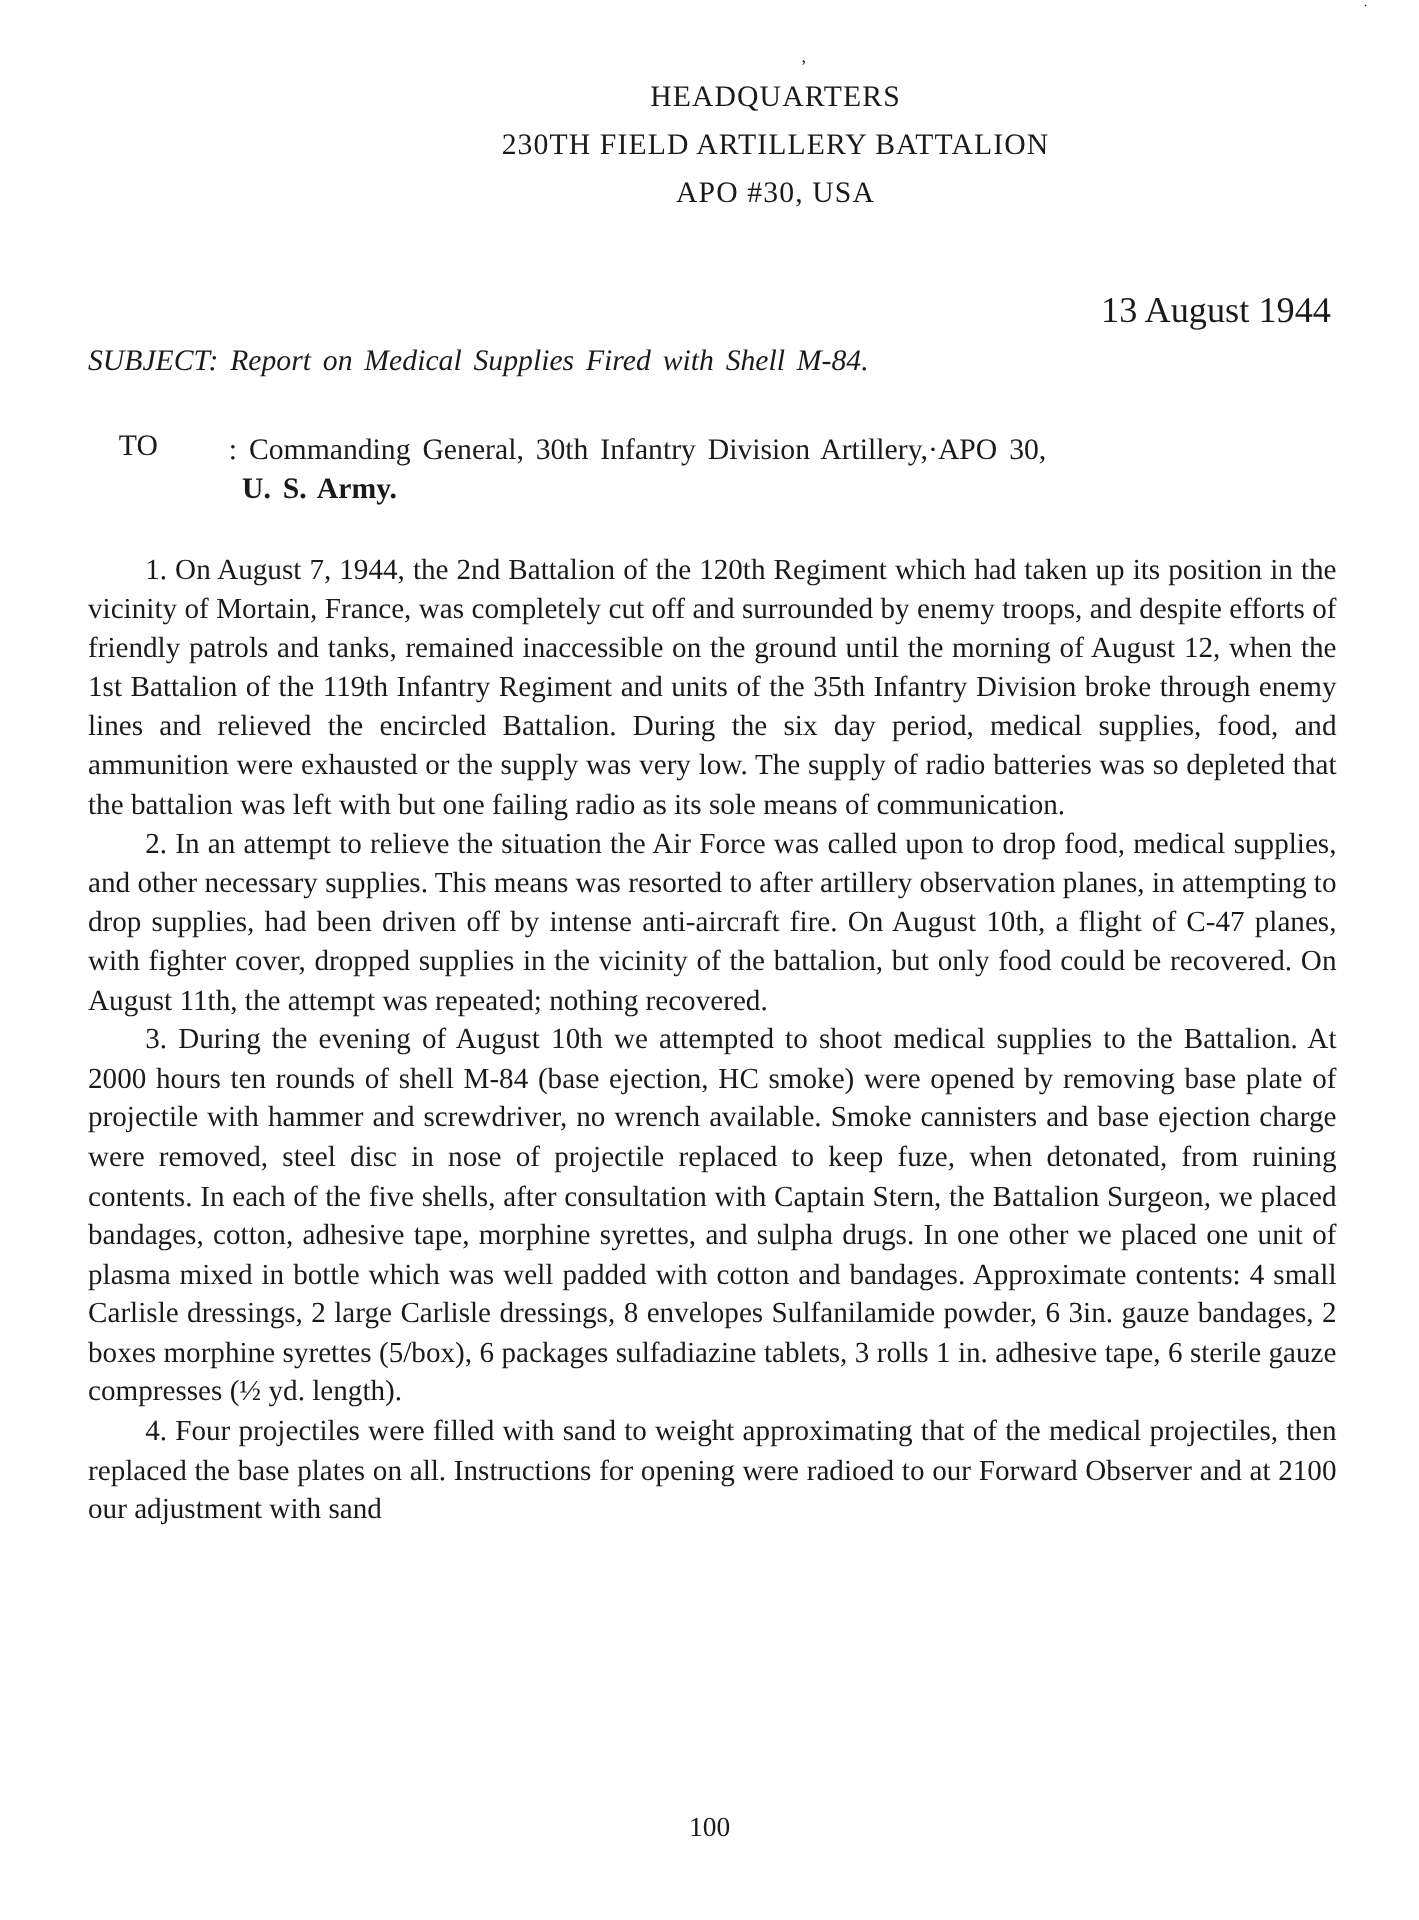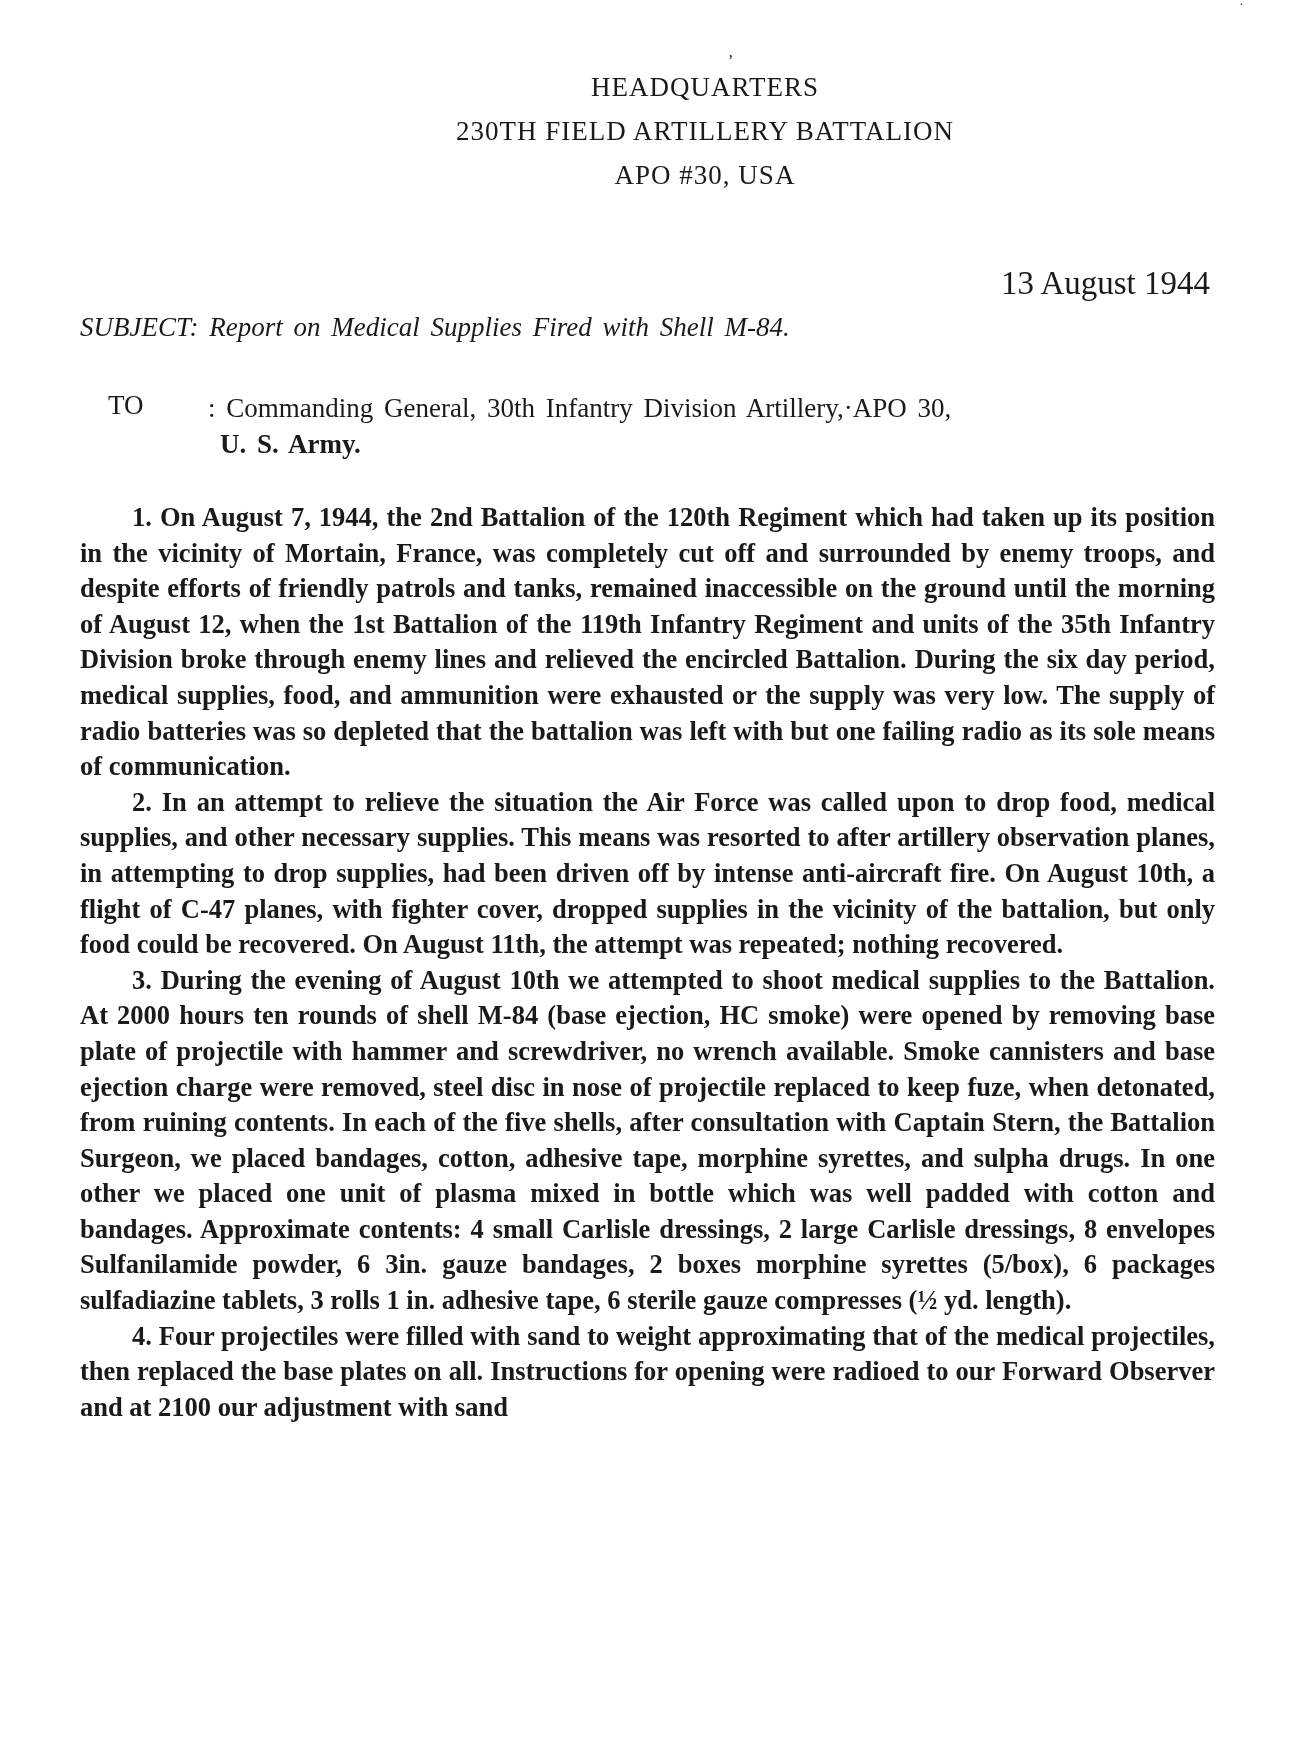--- a/index.html
+++ b/index.html
@@ -10,21 +10,21 @@
            font-size:27px; letter-spacing:1px; }
     .hdr1 { top:72px; left:60px; }
     .hdr2 { top:116px; left:60px; }
     .hdr3 { top:160px; left:60px; }
     .mark { position:absolute; font-size:16px; }
     .date { position:absolute; top:265px; right:80px; font-size:33px; }
     .subj { position:absolute; top:312px; left:80px; font-size:27px; word-spacing:4px;font-style:italic; }
     .to-label { position:absolute; top:390px; left:80px; font-size:27px;margin-left:28px; }
     .to-text { position:absolute; top:390px; left:208px; font-size:27px; line-height:36px; width:1000px; word-spacing:4px; }
     .body { position:absolute; top:500px; left:80px; width:1135px; font-size:26.5px; line-height:35.6px; text-align:justify; }
-    .body p { margin:0; text-indent:52px;font-weight:bold; }
+    .body p { margin:0; text-indent:52px; }
     .pageno { position:absolute; top:1648px; left:0; width:1290px; text-align:center; font-size:25px; }
   </style>
 </head>
 <body>
 
 <div class="page">
   <div class="mark" style="top:52px;left:728px;">’</div>
   <div class="mark" style="top:-6px;left:1240px;font-size:12px;">.</div>
 
   <div class="hdr hdr1">HEADQUARTERS</div>
@@ -41,13 +41,14 @@
     <div style="padding-left:12px;font-weight:bold;">U. S. Army.</div>
   </div>
 
   <div class="body">
     <p>1. On August 7, 1944, the 2nd Battalion of the 120th Regiment which had taken up its position in the vicinity of Mortain, France, was completely cut off and surrounded by enemy troops, and despite efforts of friendly patrols and tanks, remained inaccessible on the ground until the morning of August 12, when the 1st Battalion of the 119th Infantry Regiment and units of the 35th Infantry Division broke through enemy lines and relieved the encircled Battalion. During the six day period, medical supplies, food, and ammunition were exhausted or the supply was very low. The supply of radio batteries was so depleted that the battalion was left with but one failing radio as its sole means of communication.</p>
     <p>2. In an attempt to relieve the situation the Air Force was called upon to drop food, medical supplies, and other necessary supplies. This means was resorted to after artillery observation planes, in attempting to drop supplies, had been driven off by intense anti-aircraft fire. On August 10th, a flight of C-47 planes, with fighter cover, dropped supplies in the vicinity of the battalion, but only food could be recovered. On August 11th, the attempt was repeated; nothing recovered.</p>
     <p>3. During the evening of August 10th we attempted to shoot medical supplies to the Battalion. At 2000 hours ten rounds of shell M-84 (base ejection, HC smoke) were opened by removing base plate of projectile with hammer and screwdriver, no wrench available. Smoke cannisters and base ejection charge were removed, steel disc in nose of projectile replaced to keep fuze, when detonated, from ruining contents. In each of the five shells, after consultation with Captain Stern, the Battalion Surgeon, we placed bandages, cotton, adhesive tape, morphine syrettes, and sulpha drugs. In one other we placed one unit of plasma mixed in bottle which was well padded with cotton and bandages. Approximate contents: 4 small Carlisle dressings, 2 large Carlisle dressings, 8 envelopes Sulfanilamide powder, 6 3in. gauze bandages, 2 boxes morphine syrettes (5/box), 6 packages sulfadiazine tablets, 3 rolls 1 in. adhesive tape, 6 sterile gauze compresses (½ yd. length).</p>
     <p>4. Four projectiles were filled with sand to weight approximating that of the medical projectiles, then replaced the base plates on all. Instructions for opening were radioed to our Forward Observer and at 2100 our adjustment with sand</p>
   </div>
 
+  <div class="pageno">100</div>
 </div>
 
 </body></html>

